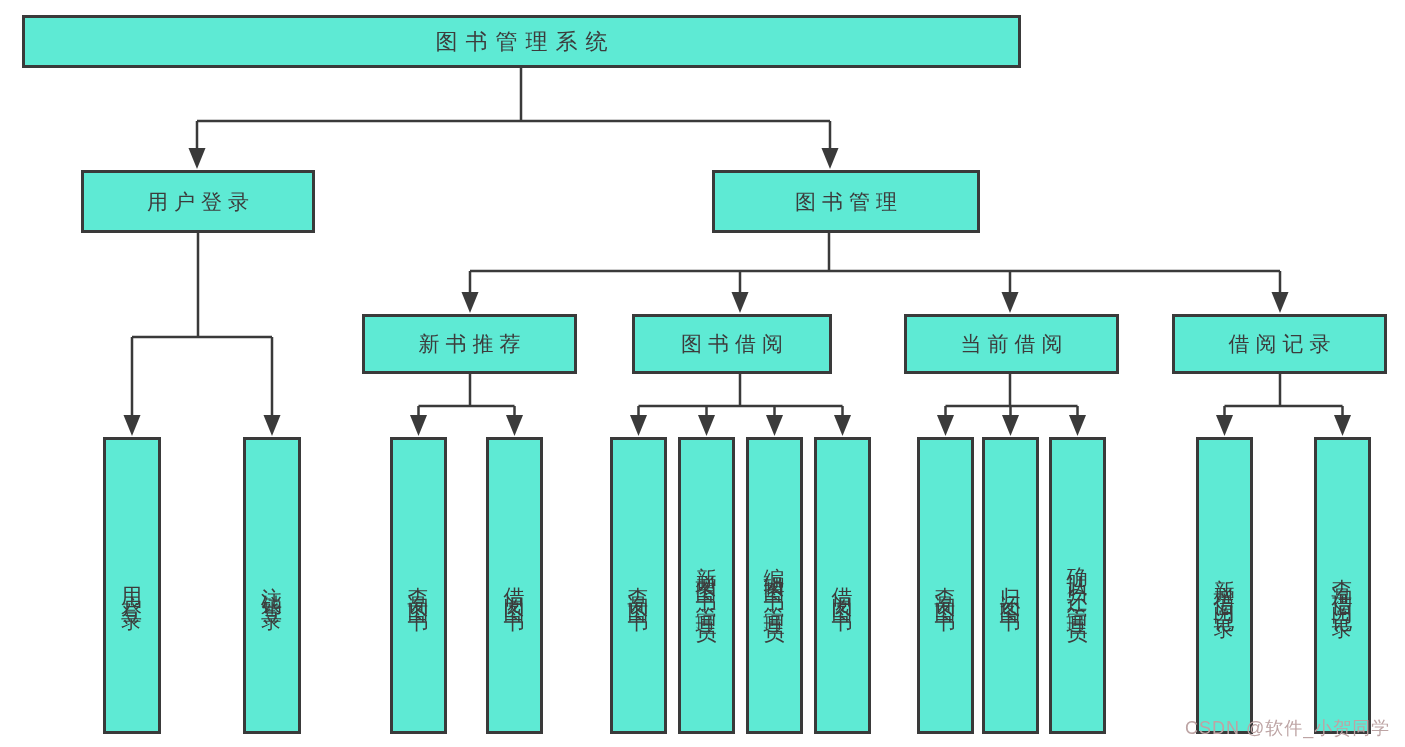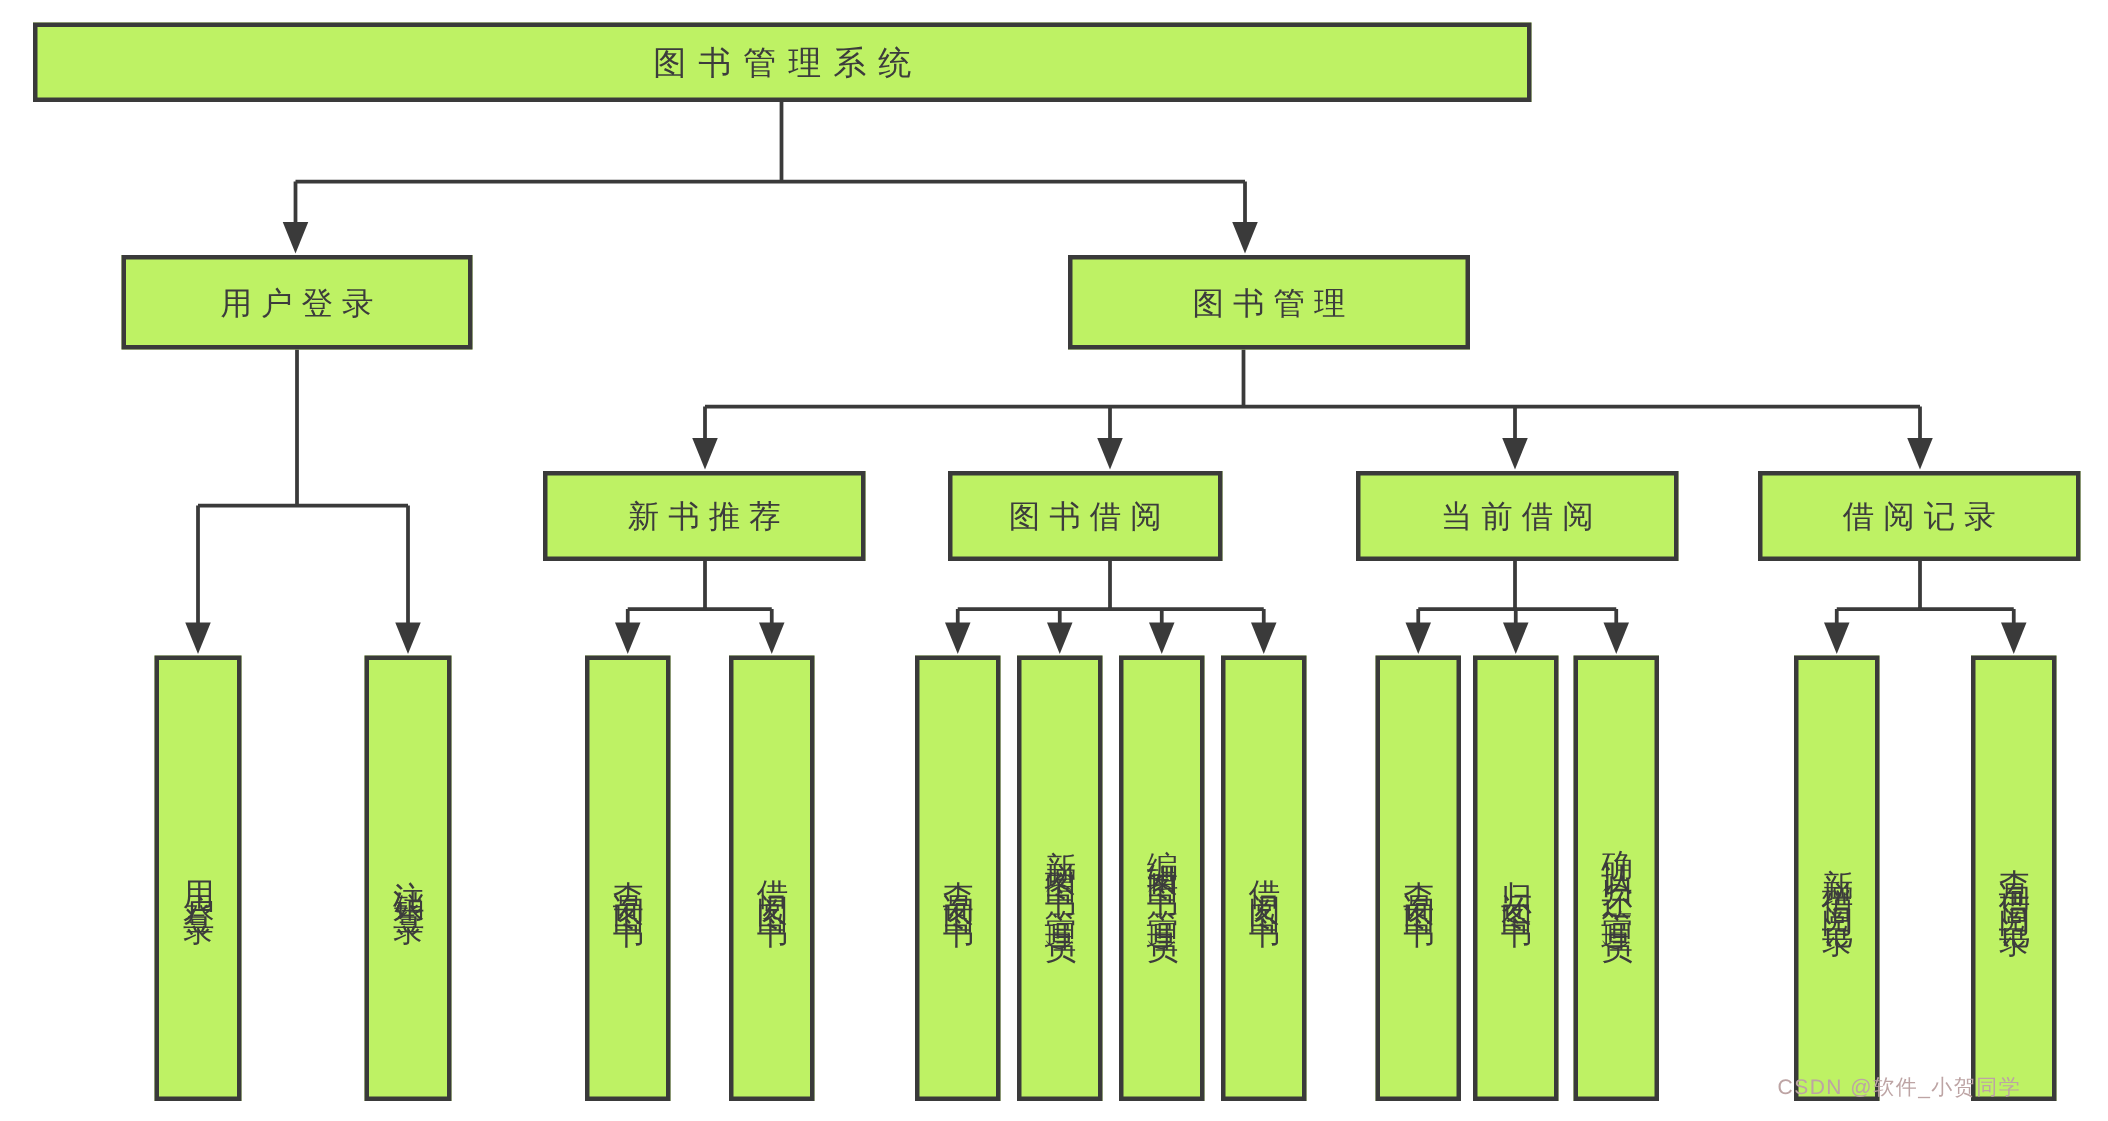--- a/index.html
+++ b/index.html
@@ -2,35 +2,35 @@
 <html><head>
 <meta charset="utf-8">
 <style>
   html,body { margin:0; padding:0; background:#ffffff; }
   .stage {
     position:relative; width:1405px; height:747px; background:#ffffff;
     font-family:"Liberation Sans","DejaVu Sans",sans-serif; overflow:hidden;
   }
   svg.wires { position:absolute; left:0; top:0; pointer-events:none; }
   .box {
-    position:absolute; box-sizing:border-box; background:#bef264;
+    position:absolute; box-sizing:border-box; background:#5eead4;
     border:3px solid #3a3a3a; color:#3c3c3c;
     display:flex; align-items:center; justify-content:center;
   }
   .box.h span {
     font-size:21px; letter-spacing:6px; text-indent:6px; white-space:nowrap;
   }
   .box.h.root span { font-size:22px; letter-spacing:8px; text-indent:8px; }
   .box.v span {
     writing-mode:vertical-rl; text-orientation:mixed;
     font-size:21px; letter-spacing:8px; line-height:1.1; white-space:nowrap;
   }
   .watermark {
     position:absolute; left:1185px; top:716px; z-index:5;
-    font-size:14px; letter-spacing:1px; white-space:nowrap;
+    font-size:18px; letter-spacing:1px; white-space:nowrap;
     color:#bda4a4;
   }
 </style>
 </head>
 <body>
 
 <div class="stage">
 
   <svg class="wires" width="1405" height="747" viewBox="0 0 1405 747">
     <g stroke="#3a3a3a" stroke-width="2.5" fill="none">
@@ -72,21 +72,21 @@
   <div class="box h" style="left:81px;top:170px;width:234px;height:63px">
     <span>用户登录</span>
   </div>
   <div class="box h" style="left:712px;top:170px;width:268px;height:63px">
     <span>图书管理</span>
   </div>
 
   <div class="box h" style="left:362px;top:314px;width:215px;height:60px">
     <span>新书推荐</span>
   </div>
-  <div class="box h" style="left:632px;top:314px;width:183px;height:60px">
+  <div class="box h" style="left:632px;top:314px;width:200px;height:60px">
     <span>图书借阅</span>
   </div>
   <div class="box h" style="left:904px;top:314px;width:215px;height:60px">
     <span>当前借阅</span>
   </div>
   <div class="box h" style="left:1172px;top:314px;width:215px;height:60px">
     <span>借阅记录</span>
   </div>
 
   <div class="box v" style="left:103px;top:437px;width:58px;height:297px">

